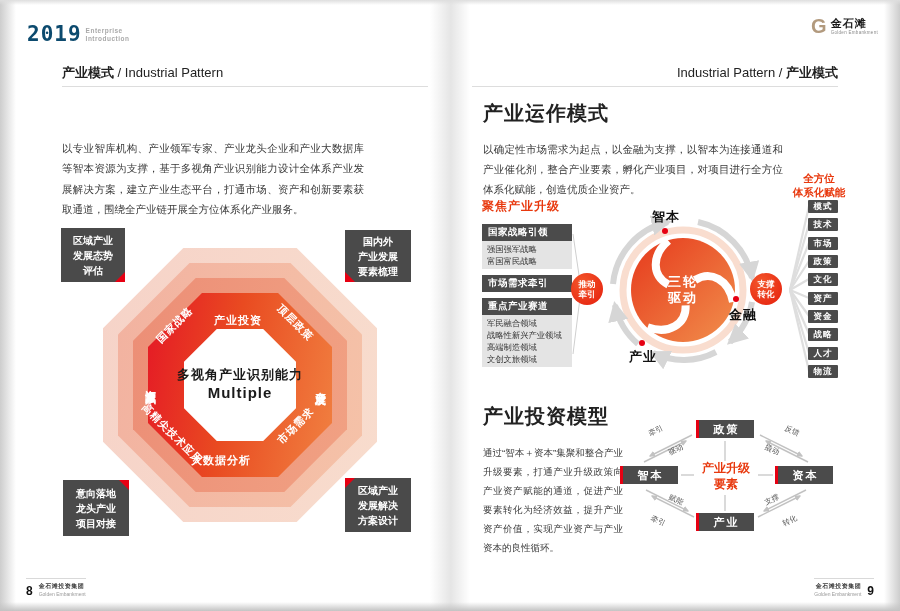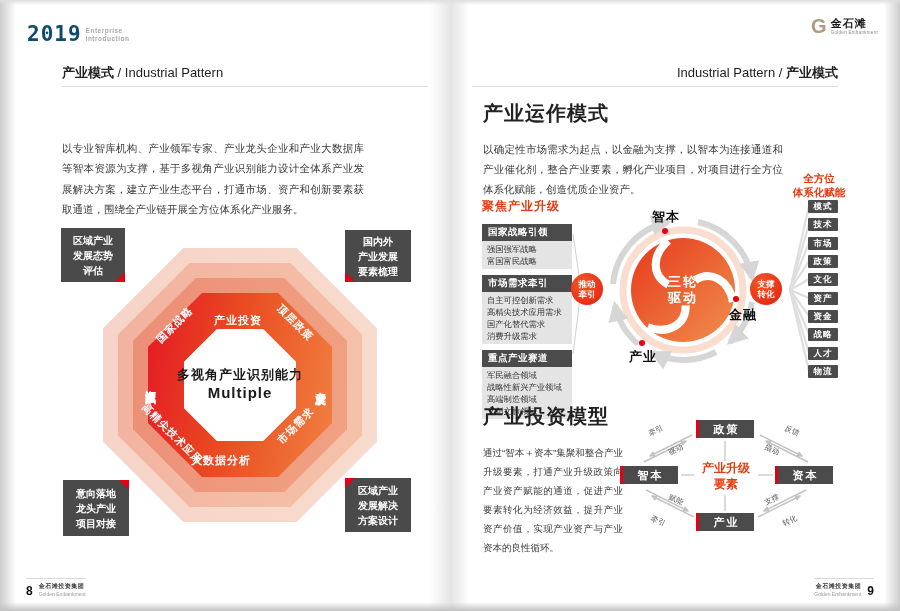--- a/index.html
+++ b/index.html
@@ -273,26 +273,20 @@
         <div class="focus-title">聚焦产业升级</div>
         <div class="fgroup">
           <div class="fgroup-h">国家战略引领</div>
           <div class="fgroup-items">
             <span>强国强军战略</span>
             <span>富国富民战略</span>
           </div>
         </div>
         <div class="fgroup">
           <div class="fgroup-h">市场需求牵引</div>
-          <div class="fgroup-items">
-            <span>自主可控创新需求</span>
-            <span>高精尖技术应用需求</span>
-            <span>国产化替代需求</span>
-            <span>消费升级需求</span>
-          </div>
         </div>
         <div class="fgroup">
           <div class="fgroup-h">重点产业赛道</div>
           <div class="fgroup-items">
             <span>军民融合领域</span>
             <span>战略性新兴产业领域</span>
             <span>高端制造领域</span>
             <span>文创文旅领域</span>
           </div>
         </div>

